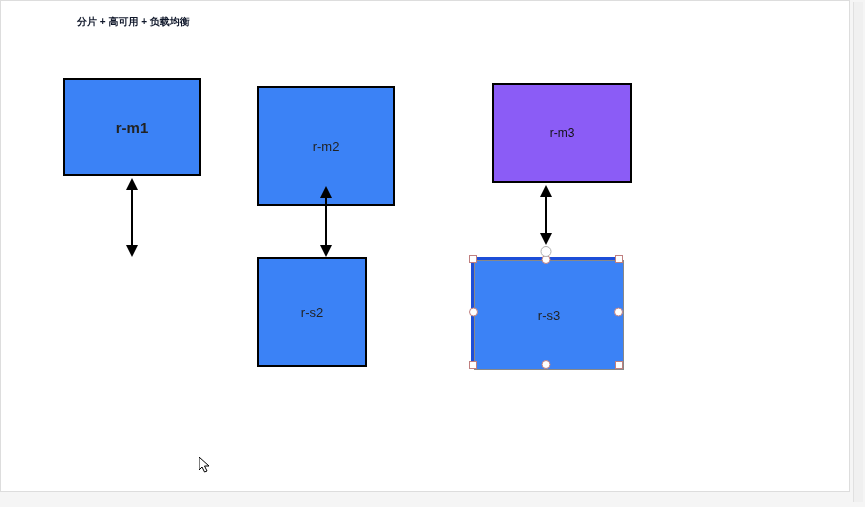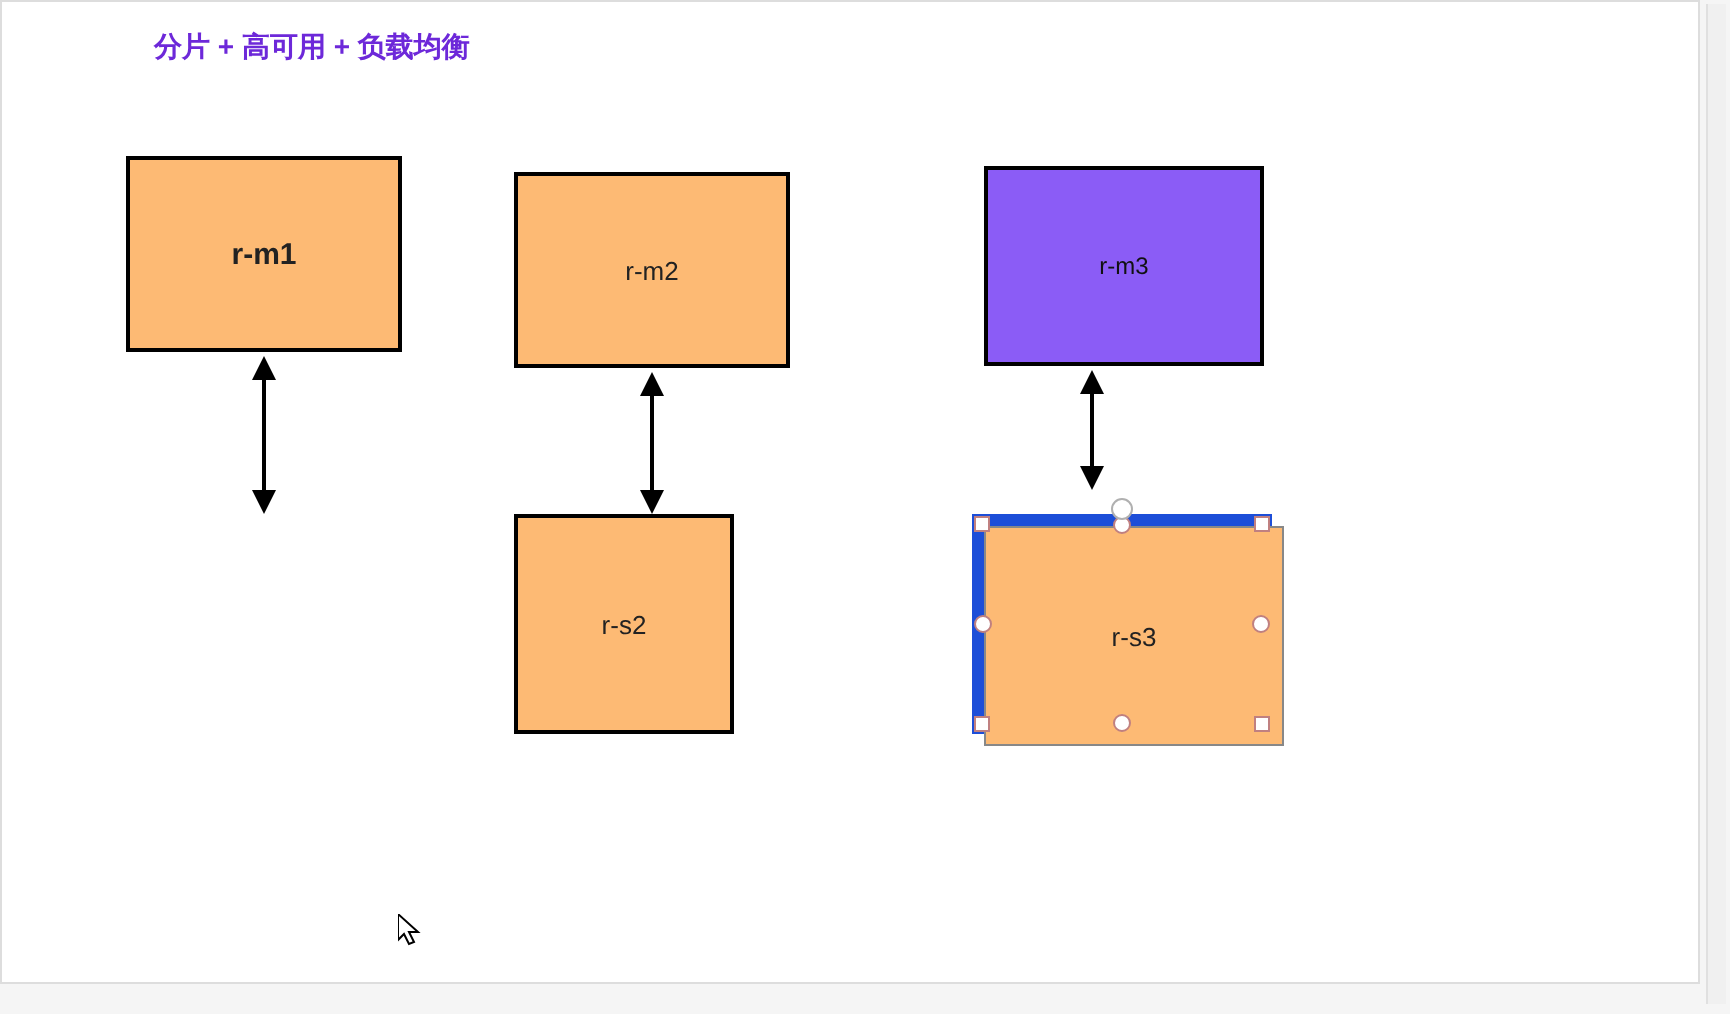--- a/index.html
+++ b/index.html
@@ -17,28 +17,28 @@
       left: 0;
       width: 850px;
       height: 492px;
       background: #fff;
       border: 1px solid #ddd;
     }
     .title {
       position: absolute;
       top: 14px;
       left: 76px;
-      font-size: 14px;
+      font-size: 10px;
       font-weight: bold;
-      color: #6d28d9;
+      color: #0f172a;
     }
     .box {
       position: absolute;
       border: 2px solid #000;
-      background: #fdba74;
+      background: #3b82f6;
       display: flex;
       align-items: center;
       justify-content: center;
       font-size: 13px;
       color: #222;
     }
     .box.bold { font-weight: bold; font-size: 15px; }
     .box.red { background: #8b5cf6; border-color: #000; margin-left: 21px; }
     .box.red .label { color: #111; font-size: 12px; }
     .label { display: block; }
@@ -52,22 +52,21 @@
       width: 0; height: 0;
       border-left: 6px solid transparent;
       border-right: 6px solid transparent;
     }
     .arrow-head-up { border-bottom: 12px solid #000; }
     .arrow-head-down { border-top: 12px solid #000; }
 
     
     .selected-wrap {
       position: absolute;
-      border: 6px solid #1d4ed8;
-      margin-left: 15px;
+      border: 3px solid #1d4ed8;
     }
     .handle {
       position: absolute;
       width: 8px; height: 8px;
       background: #fff;
       border: 1px solid #c08080;
     }
     .handle.tl { top: -5px; left: -5px; }
     .handle.tr { top: -5px; right: -5px; }
     .handle.bl { bottom: -5px; left: -5px; }
@@ -110,21 +109,21 @@
 <body>
 
 <div class="slide">
 
   <div class="title">分片 + 高可用 + 负载均衡</div>
 
   <div class="box bold" style="left:62px;top:77px;width:138px;height:98px">
     <span class="label">r-m1</span>
   </div>
 
-  <div class="box" style="left:256px;top:85px;width:138px;height:98px">
+  <div class="box" style="left:256px;top:85px;width:138px;height:120px">
     <span class="label">r-m2</span>
   </div>
 
   <div class="box red" style="left:470px;top:82px;width:140px;height:100px">
     <span class="label">r-m3</span>
   </div>
 
 
   <div class="box" style="left:256px;top:256px;width:110px;height:110px">
     <span class="label">r-s2</span>

